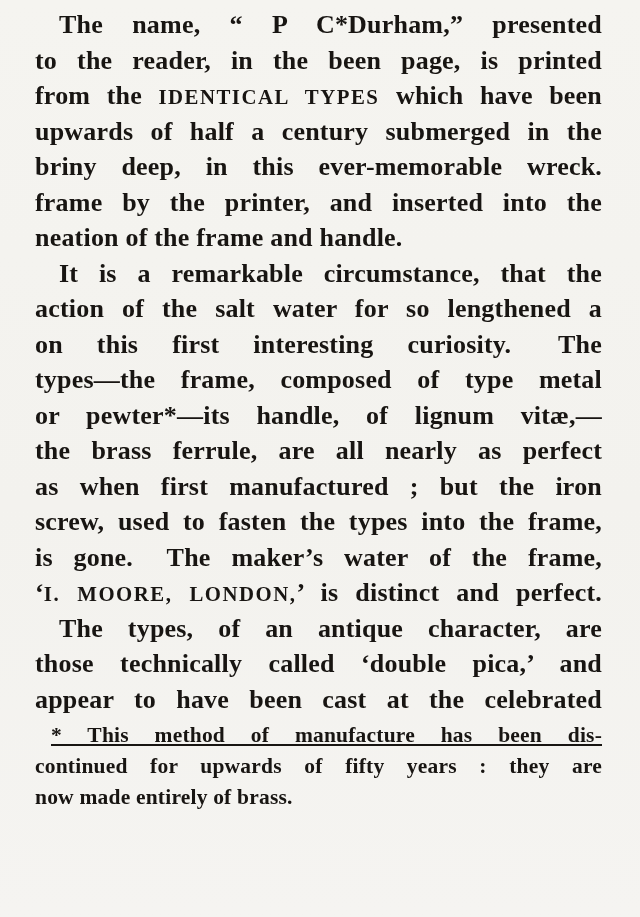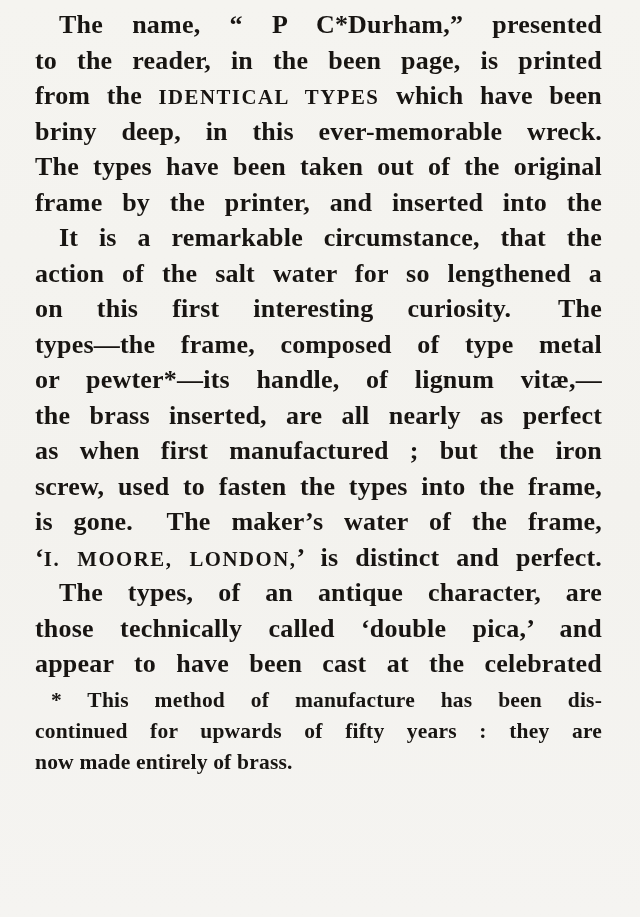--- a/index.html
+++ b/index.html
@@ -42,40 +42,41 @@
     font-weight:700;
     letter-spacing:0.2px;
   }
   .footnote .line{
     height:31px;
     line-height:31px;
     white-space:nowrap;
     text-align:justify;
     text-align-last:justify;
   }
-  .footnote .line.ind{padding-left:16px;}
+  .footnote .line.ind{padding-left:16px;text-decoration:underline;}
   .footnote .line.noj{text-align-last:left;}
 </style>
 </head>
 <body style="background: rgb(244, 243, 239);">
 
 <div class="page" style="color: rgb(24, 21, 18);">
   <div class="body-text">
       <div class="line ind"><span class="">The name, “ P C*Durham,” presented</span></div>
       <div class="line"><span class="">to the reader, in the been page, is printed</span></div>
       <div class="line"><span class="">from the </span><span class="sc">IDENTICAL TYPES</span><span class=""> which have been</span></div>
+      <div class="line"><span class="">upwards of half a century submerged in the</span></div>
       <div class="line"><span class="">briny deep, in this ever-memorable wreck.</span></div>
-      <div class="line"><span class="">The types have been taken out of the original</span></div>
       <div class="line"><span class="">frame by the printer, and inserted into the</span></div>
+      <div class="line noj"><span class="">neation of the frame and handle.</span></div>
       <div class="line ind"><span class="">It is a remarkable circumstance, that the</span></div>
       <div class="line"><span class="">action of the salt water for so lengthened a</span></div>
       <div class="line"><span class="">on this first interesting curiosity.  The</span></div>
       <div class="line"><span class="">types—the frame, composed of type metal</span></div>
       <div class="line"><span class="">or pewter*—its handle, of lignum vitæ,—</span></div>
-      <div class="line"><span class="">the brass inserted, are all nearly as perfect</span></div>
+      <div class="line"><span class="">the brass ferrule, are all nearly as perfect</span></div>
       <div class="line"><span class="">as when first manufactured ; but the iron</span></div>
       <div class="line"><span class="">screw, used to fasten the types into the frame,</span></div>
       <div class="line"><span class="">is gone.  The maker’s water of the frame,</span></div>
       <div class="line"><span class="">‘</span><span class="sc">I. MOORE, LONDON,</span><span class="">’ is distinct and perfect.</span></div>
       <div class="line ind"><span class="">The types, of an antique character, are</span></div>
       <div class="line"><span class="">those technically called ‘double pica,’ and</span></div>
       <div class="line"><span class="">appear to have been cast at the celebrated</span></div>
     </div>
   <div class="footnote">
       <div class="line ind"><span class="">* This method of manufacture has been dis-</span></div>

